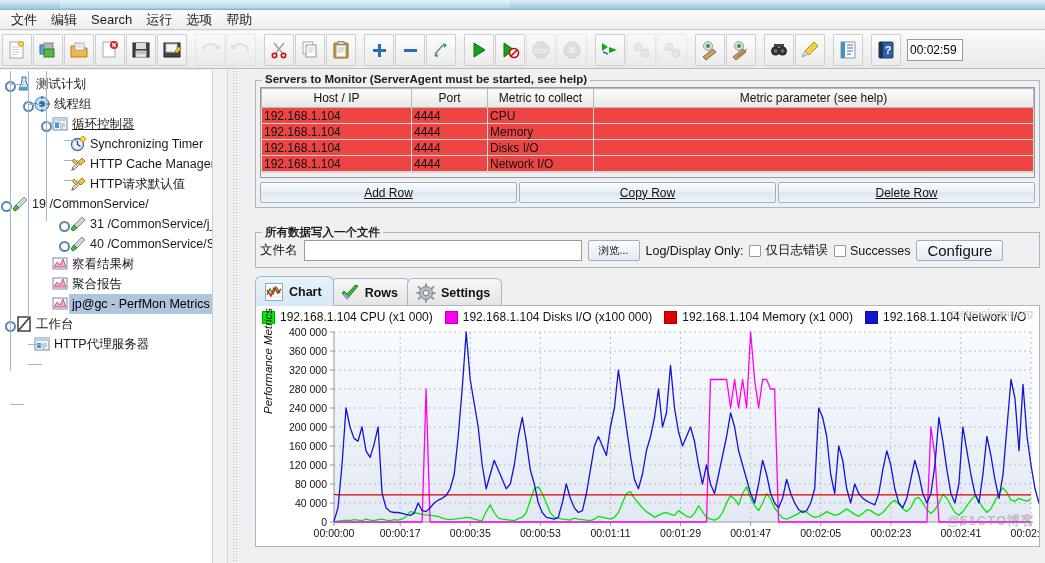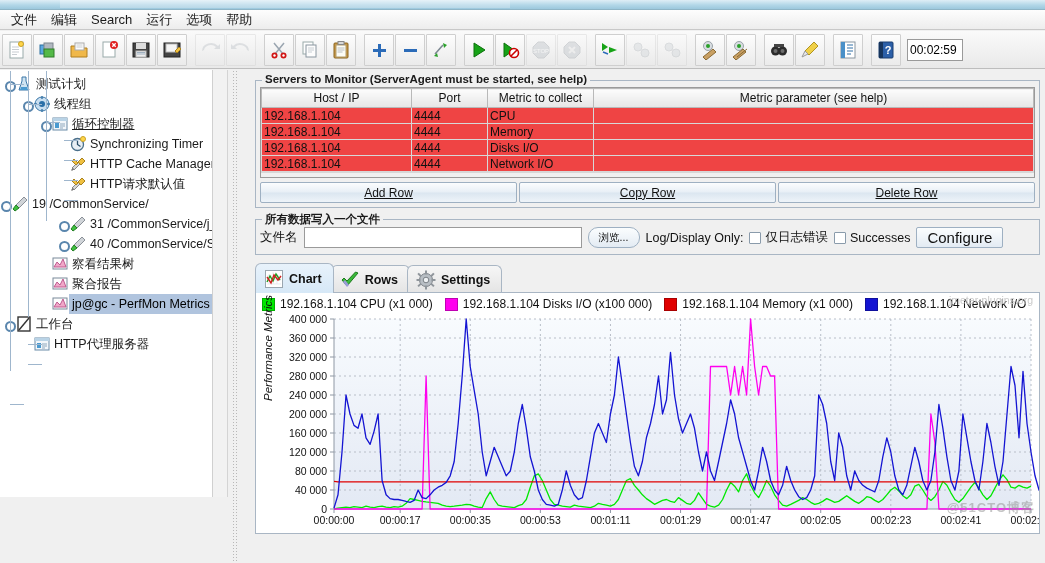--- a/index.html
+++ b/index.html
@@ -56,21 +56,21 @@
   .timerbox {
     margin-left: 6px; width: 56px; height: 22px;
     border: 1px solid #9a9a9a; background: #ffffff;
     display: flex; align-items: center; padding-left: 2px;
     font-size: 12px; color: #000; font-family: "Liberation Sans", sans-serif;
     overflow: hidden;
   }
 
   
   .tree-panel {
-    position: absolute; left: 0; top: 70px; width: 228px; height: 427px;
+    position: absolute; left: 0; top: 70px; width: 228px; height: 493px;
     background: #ffffff; overflow: hidden;
     border-right: 1px solid #d4d4d4;
     text-align: right;
   }
   .tree-inner { position: relative; padding: 4px 0 0 0; }
   .tnode {
     position: relative; height: 20px; display: flex; align-items: center;
     font-size: 12.5px; color: #1a1a1a; white-space: nowrap; cursor: default;
   }
   .tnode .tlabel { padding-left: 3px; line-height: 20px; }
@@ -154,21 +154,21 @@
   
   .filerow { display: flex; align-items: center; gap: 6px; }
   .lbl { font-size: 12.5px; color: #111; white-space: nowrap; }
   .jinput {
     height: 21px; border: 1px solid #9a9a9a; background: #fff;
     font-size: 12px; padding: 0 3px; line-height: 19px; color: #111;
   }
   .browse {
     height: 21px; min-width: 52px; padding: 0 8px;
     background: linear-gradient(to bottom,#fbfdfe,#e3ebf3);
-    border: 1px solid #9eb0c2; border-radius: 10px;
+    border: 1px solid #9eb0c2; border-radius: 2px;
     font-size: 10.5px; display: flex; align-items: center; justify-content: center;
     cursor: default; color: #111;
   }
   .cbwrap { display: flex; align-items: center; gap: 4px; cursor: default; }
   .cbox {
     width: 12px; height: 12px; border: 1px solid #8a9bab; background: #fff;
     display: inline-block; border-radius: 1px;
   }
   .configure {
     height: 21px; padding: 0 10px;
@@ -664,21 +664,21 @@
         </div>
 
         <div class="rowbtns">
           <div class="jbtn">Add Row</div>
           <div class="jbtn">Copy Row</div>
           <div class="jbtn">Delete Row</div>
         </div>
       </div>
     </div>
 
-    <div class="group" style="margin-top:11px;">
+    <div class="group" style="margin-top:24px;">
       <div class="gtitle">所有数据写入一个文件</div>
       <div class="group-body" style="padding-top:7px;padding-bottom:6px;">
         <div class="filerow">
           <span class="lbl">文件名</span>
           <input class="jinput" style="flex: 0 0 278px;" value="" placeholder="">
           <div class="browse">浏览...</div>
           <span class="lbl">Log/Display Only:</span>
           <span class="cbwrap">
             <span class="cbox"></span>
             <span class="lbl">仅日志错误</span>

